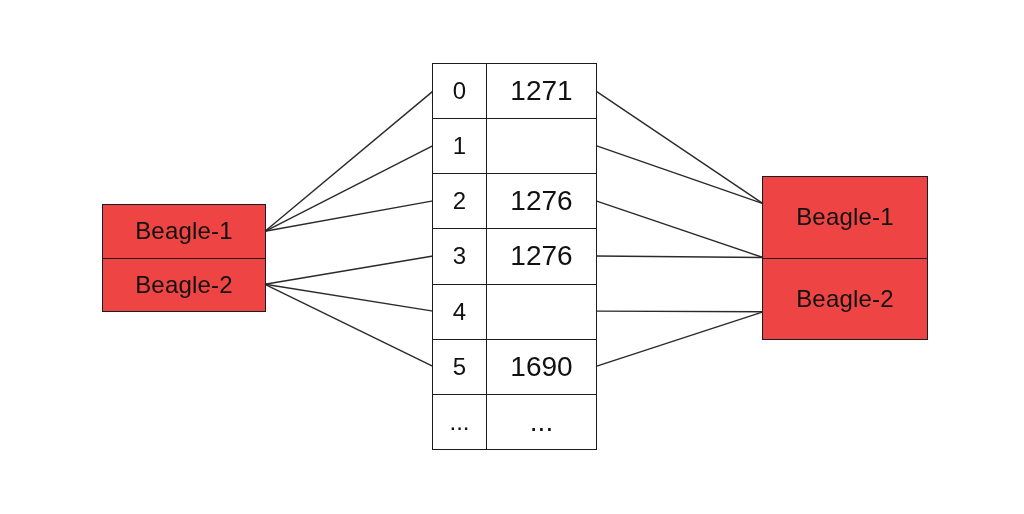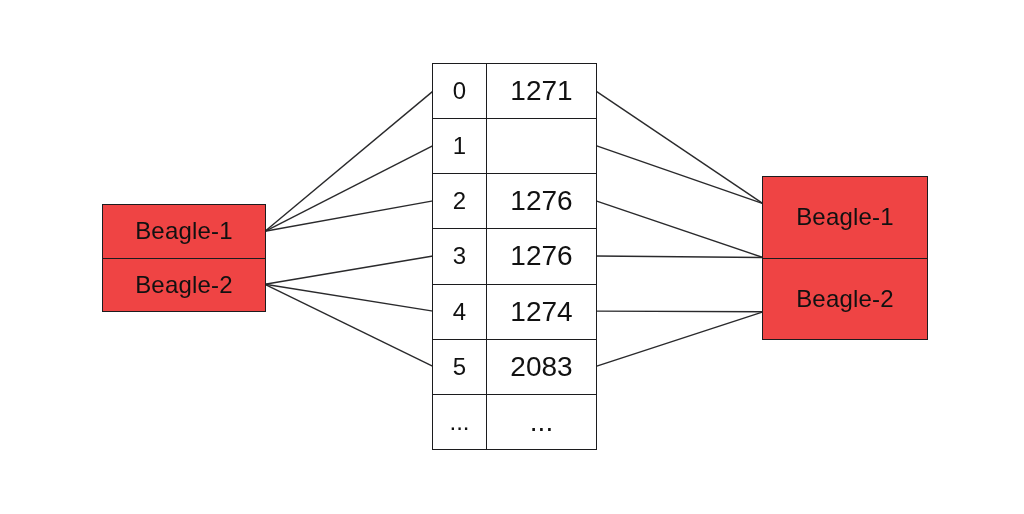--- a/index.html
+++ b/index.html
@@ -132,25 +132,24 @@
     <div class="table-row">
       <div class="index-cell">2</div>
       <div class="value-cell">1276</div>
     </div>
     <div class="table-row">
       <div class="index-cell">3</div>
       <div class="value-cell">1276</div>
     </div>
     <div class="table-row">
       <div class="index-cell">4</div>
-      <div class="value-cell">1274</div>
     </div>
     <div class="table-row">
       <div class="index-cell">5</div>
-      <div class="value-cell">2083</div>
+      <div class="value-cell">1690</div>
     </div>
     <div class="table-row">
       <div class="index-cell">...</div>
       <div class="value-cell">...</div>
     </div>
   </div>
 
   <div id="right-node" class="node-box">
     <div class="node-row">
       <span>Beagle-1</span>

